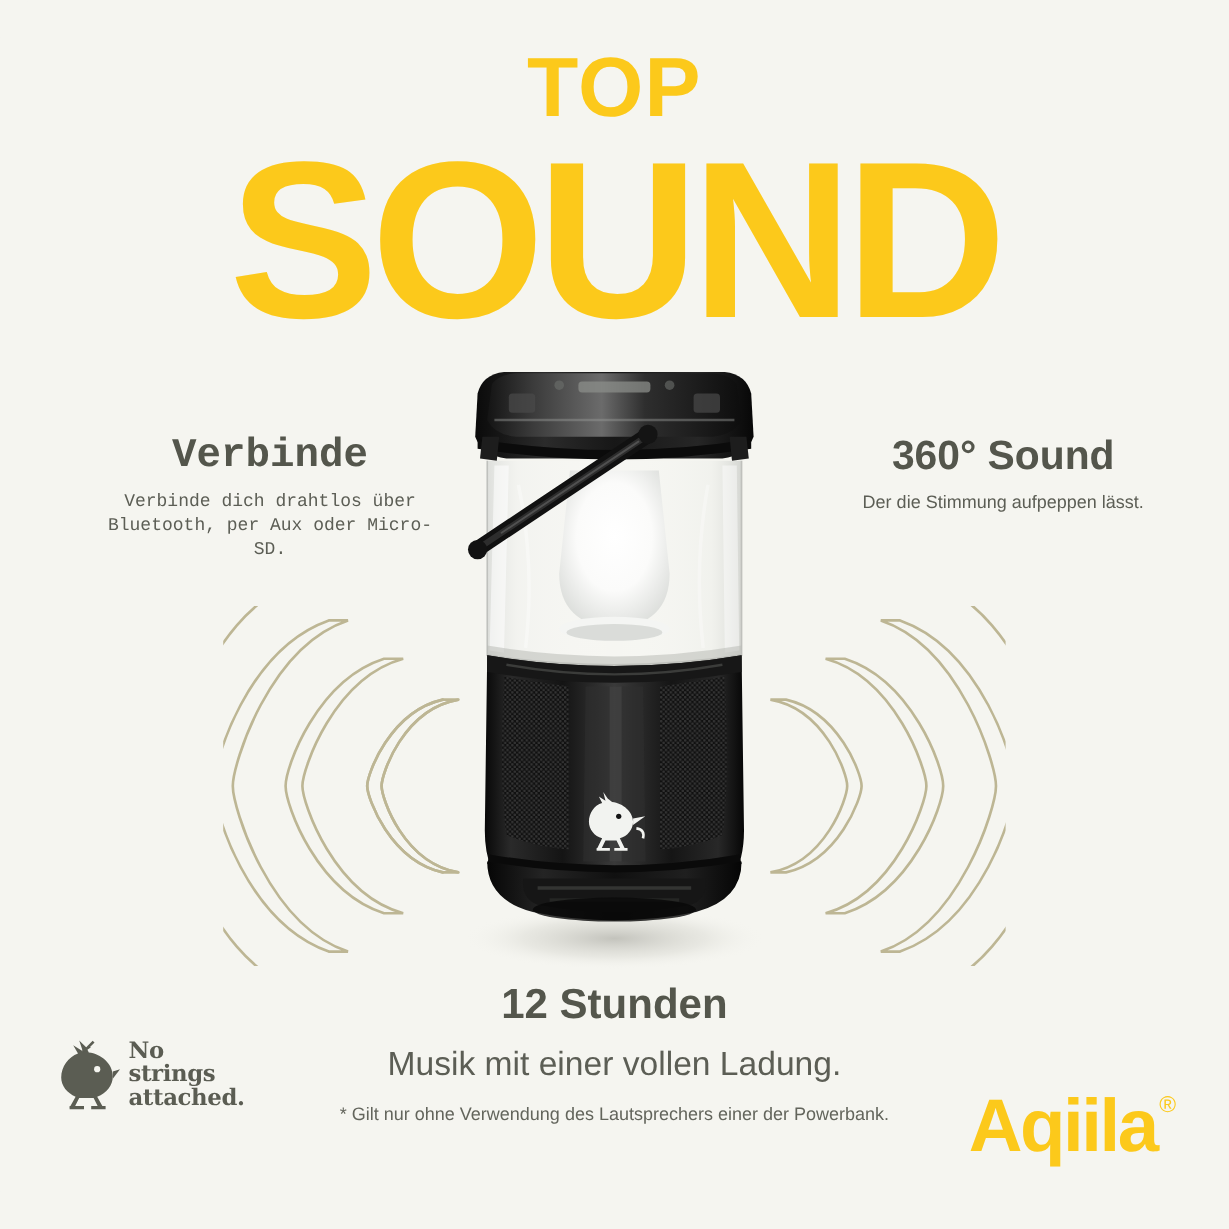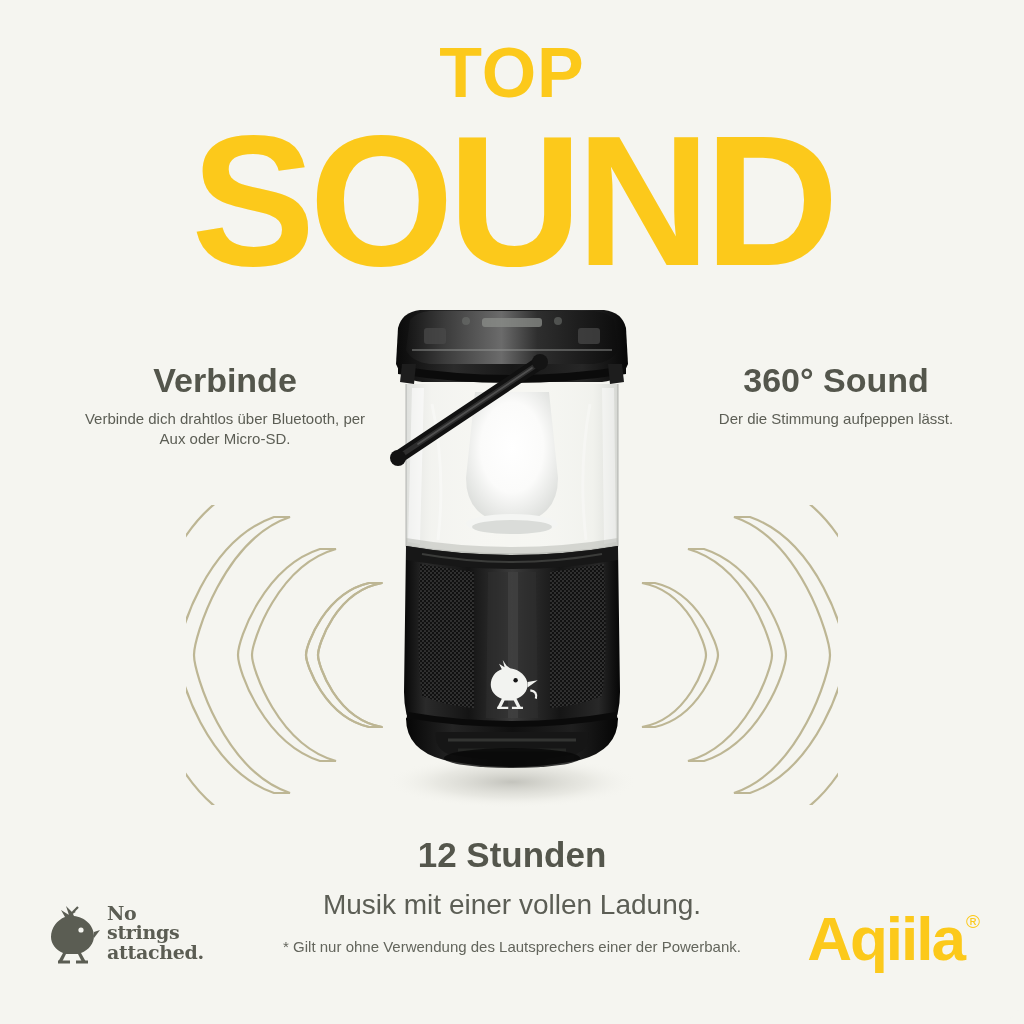--- a/index.html
+++ b/index.html
@@ -54,34 +54,35 @@
     font-size: 15px;
     line-height: 1.32;
     margin-top: 10px;
   }
 
   #feature-verbinde {
     left: 78px;
     top: 362px;
     width: 294px;
     text-align: center;
+    font-family: Liberation Mono, monospace;
   }
   #feature-sound {
     left: 689px;
     top: 362px;
     width: 294px;
     text-align: center;
   }
   #feature-battery {
     left: 262px;
     top: 818px;
     width: 500px;
     text-align: center;
   }
-  #feature-battery .feature-title { font-size: 35px; margin-top: 18px; }
+  #feature-battery .feature-title { font-size: 35px; }
   #feature-battery .feature-body  { font-size: 28px; margin-top: 12px; }
   .feature-note {
     color: #63655c;
     font-size: 15px;
     line-height: 1.4;
     margin-top: 13px;
   }
 
   
   #waves-left, #waves-right {
@@ -99,25 +100,25 @@
     left: 362px;
     top: 288px;
     width: 300px;
     height: 520px;
   }
 
   
   #nsa-logo {
     position: absolute;
     left: 48px;
-    top: 904px;
+    top: 853px;
     width: 190px;
     height: 72px;
     display: flex;
-    align-items: flex-start;
+    align-items: flex-end;
     gap: 7px;
   }
   #nsa-text {
     color: #5b5d53;
     font-family: "DejaVu Serif", serif;
     font-weight: 700;
     font-size: 19px;
     line-height: 1.02;
     letter-spacing: -0.3px;
     white-space: pre-line;

